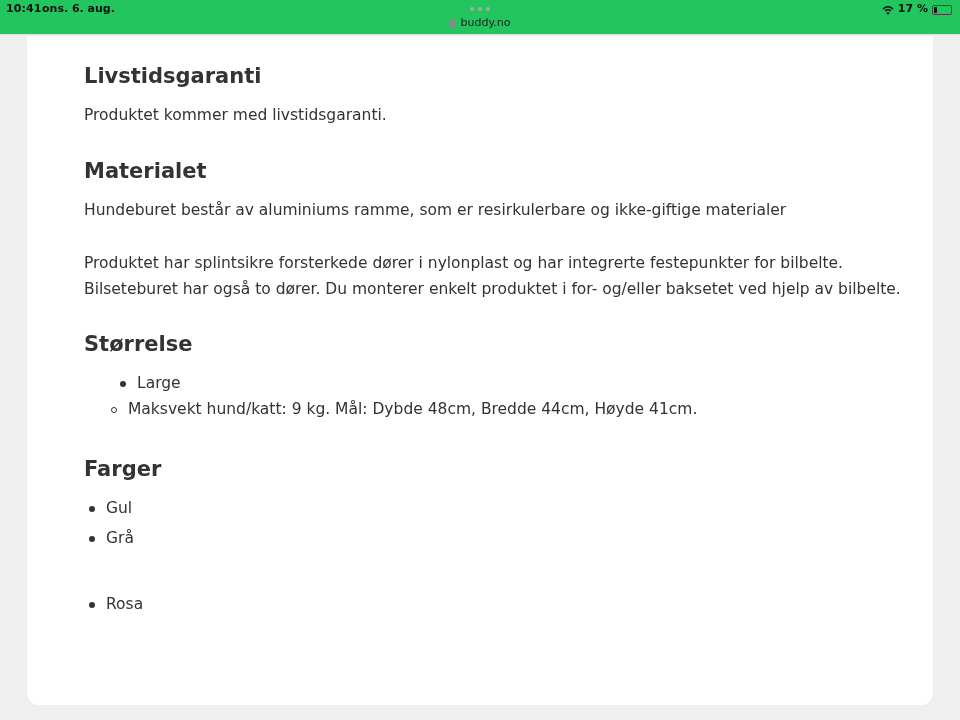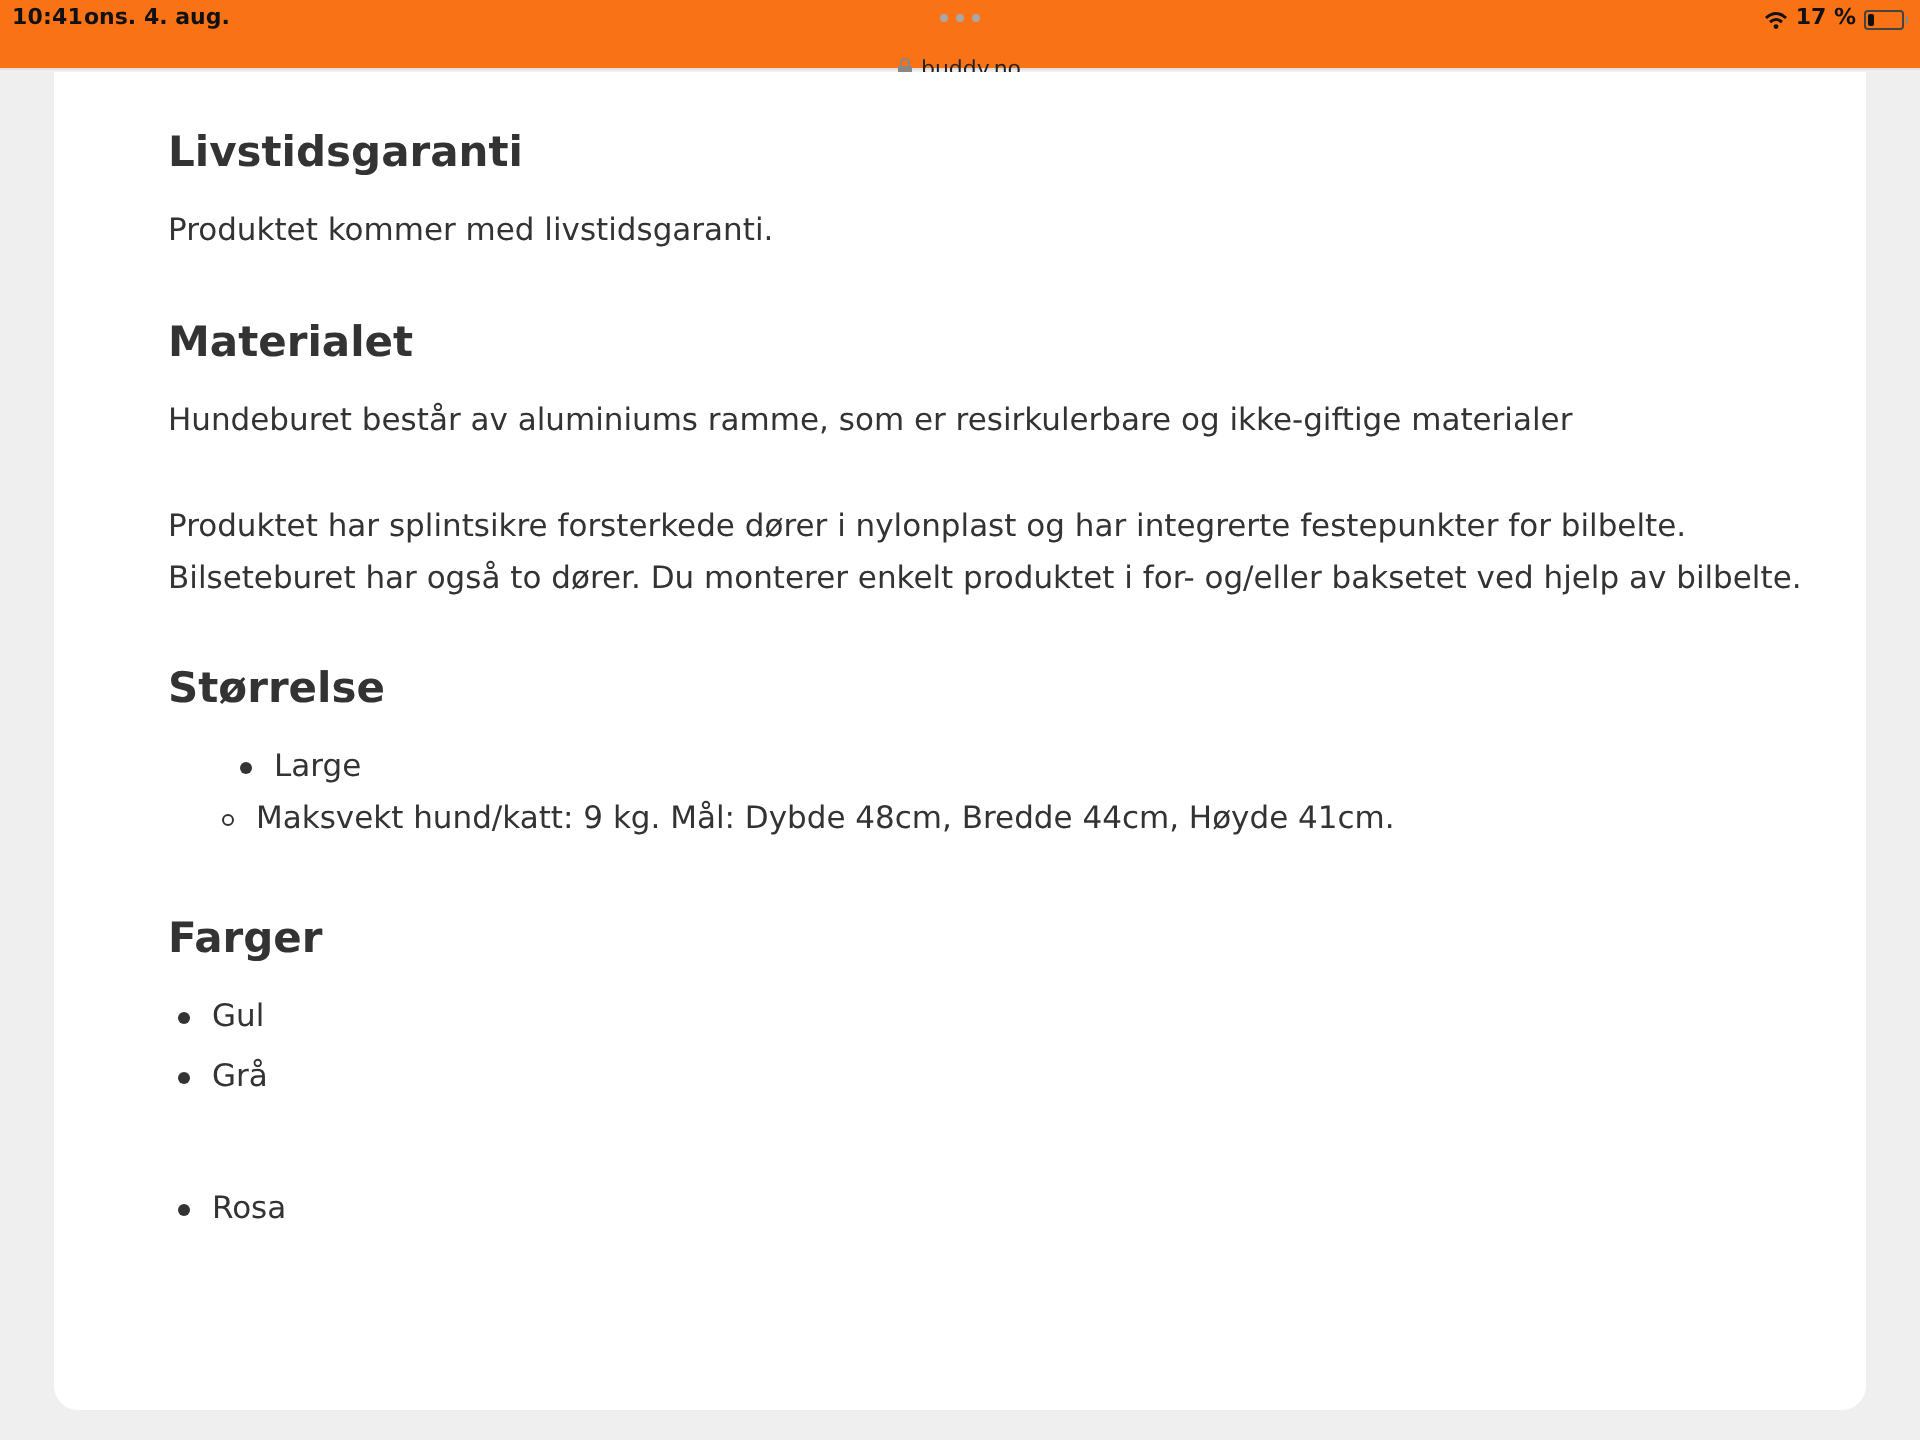--- a/index.html
+++ b/index.html
@@ -9,21 +9,21 @@
       height: 720px;
       overflow: hidden;
       background: #efefef;
       font-family: "DejaVu Sans", "Liberation Sans", sans-serif;
     }
     .statusbar {
       position: absolute;
       left: 0; top: 0;
       width: 960px;
       height: 35px;
-      background: #f97316;
+      background: #22c55e;
       border-bottom: 1px solid #e0e0e0;
       box-sizing: border-box;
     }
     .status-time {
       position: absolute;
       left: 6px; top: 2px;
       font-size: 11px;
       font-weight: bold;
       color: #111;
       letter-spacing: 0.1px;
@@ -43,21 +43,21 @@
       justify-content: space-between;
     }
     .status-dots span {
       width: 4px; height: 4px;
       border-radius: 50%;
       background: #a8a8a8;
       display: block;
     }
     .url-wrap {
       position: absolute;
-      left: 0; top: 28px;
+      left: 0; top: 16px;
       width: 960px;
       text-align: center;
       font-size: 11px;
       color: #222;
     }
     .lock-icon {
       display: inline-block;
       position: relative;
       width: 7px; height: 6px;
       background: #888;
@@ -167,21 +167,21 @@
       border-radius: 50%;
       border: 1px solid #333;
       box-sizing: border-box;
     }
   </style>
 </head>
 <body>
 
 <div class="statusbar">
   <span class="status-time">10:41</span>
-  <span class="status-date">ons. 4. aug.</span>
+  <span class="status-date">ons. 6. aug.</span>
   <div class="status-dots">
     <span></span>
       <span></span>
       <span></span>
   </div>
   <div class="url-wrap">
     <span class="lock-icon"></span><span>buddy.no</span>
   </div>
   <div class="status-right">
     <svg class="wifi-icon" viewBox="0 0 12 10">

